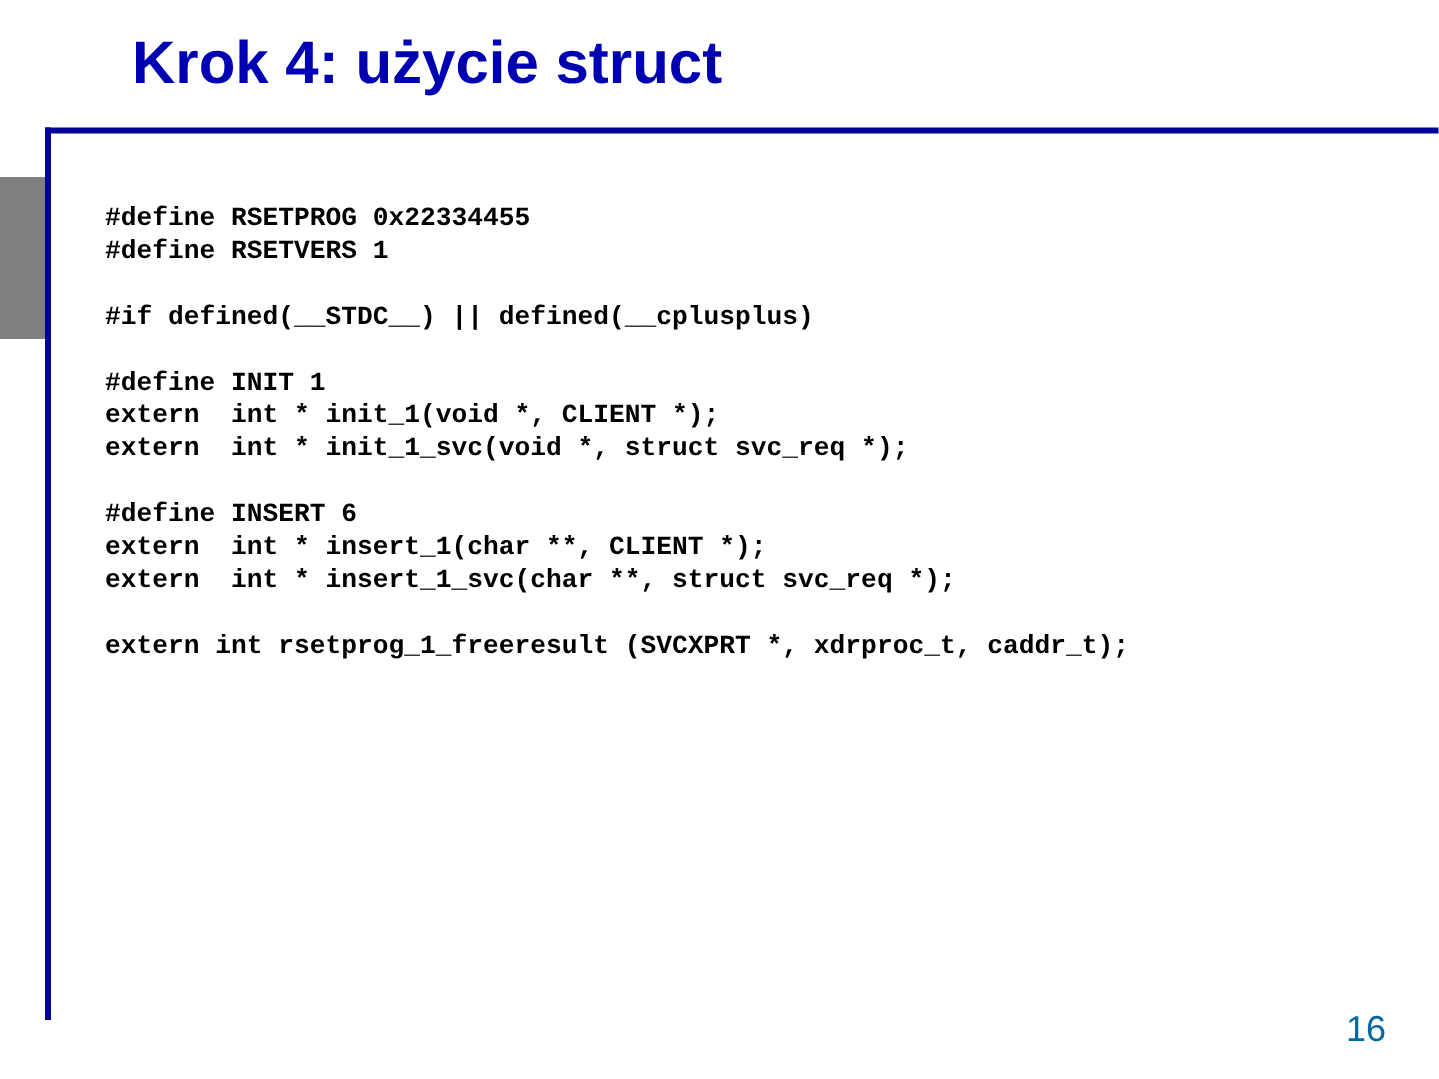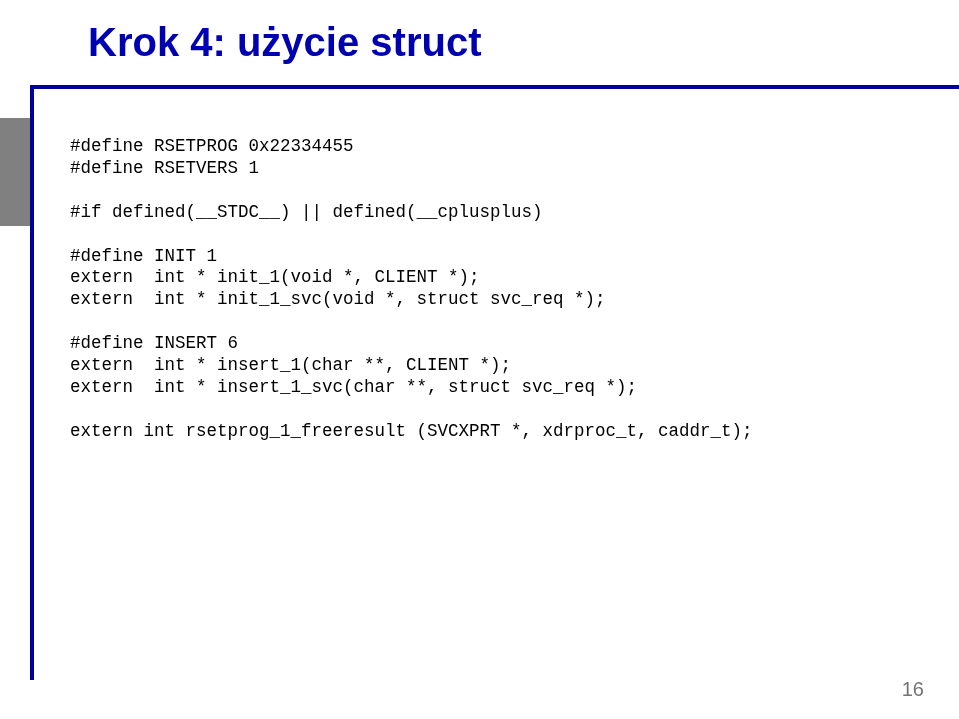--- a/index.html
+++ b/index.html
@@ -44,33 +44,33 @@
     border-left: 4px solid #000099;
     background: #ffffff;
   }
   .code {
     position: absolute;
     top: 114px;
     left: 70px;
     right: 60px;
     font-family: "Courier New", Courier, monospace;
     font-size: 17.5px;
-    font-weight: normal;
+    font-weight: bold;
     line-height: 1.25;
     color: #000000;
     white-space: pre;
   }
   .code .block { margin-bottom: 22px; display: block; }
   .code .block:last-child { margin-bottom: 12px; }
   .page-num {
     position: absolute;
     bottom: 18px;
     right: 35px;
-    font-size: 20px;
-    color: #737373;
+    font-size: 24px;
+    color: #0369a1;
     font-family: Arial, sans-serif;
   }
 </style>
 </head>
 <body>
 
 <div class="slide">
 
   <div class="title">Krok 4: użycie struct</div>
 

